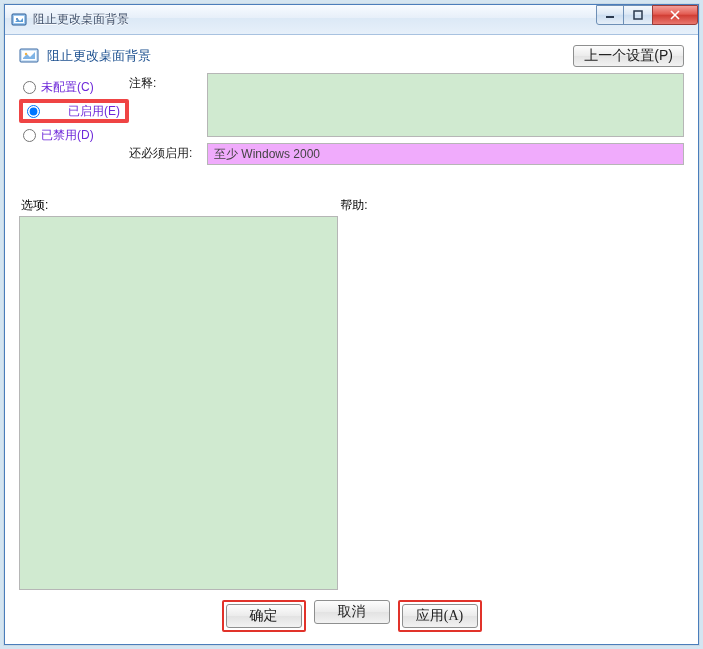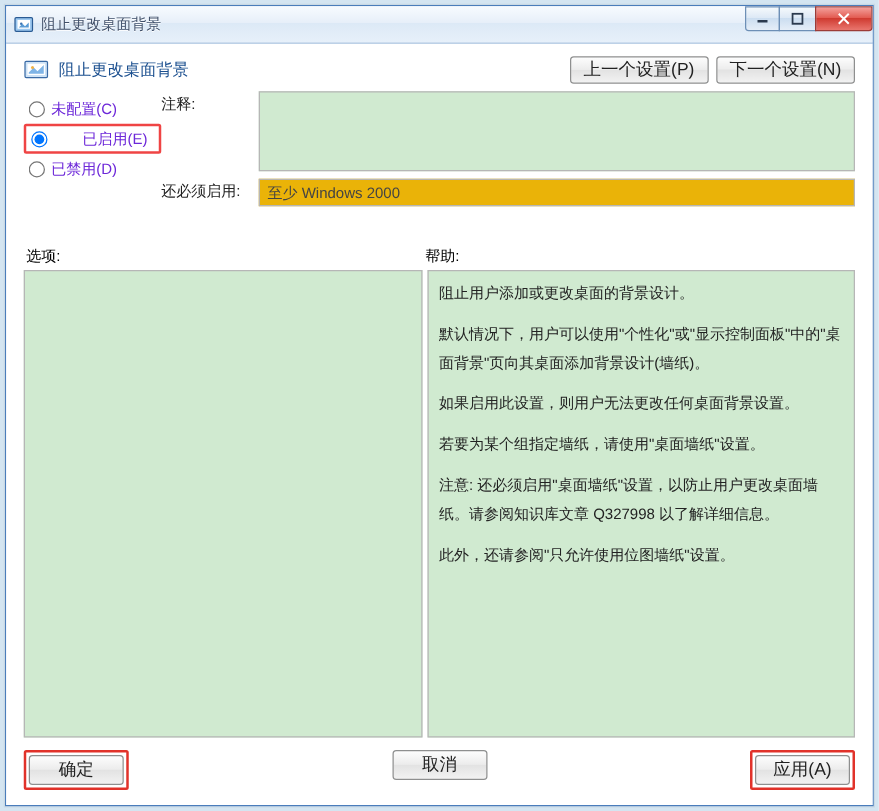--- a/index.html
+++ b/index.html
@@ -135,21 +135,21 @@
     align-items: center;
     gap: 5px;
     height: 24px;
     padding: 0 4px;
   }
   .radio-item input[type=radio] {
     margin: 0;
   }
   .radio-item label { color: #6d28d9; }
   .highlight-red {
-    border: 2px solid #ef4444;
+    border: 4px solid #ef4444;
     border-radius: 2px;
     gap: 28px;
   }
   .fieldcol {
     flex: 1;
     display: flex;
     flex-direction: column;
     gap: 6px;
   }
   .fieldrow {
@@ -169,21 +169,21 @@
     background: #d0ead0;
     resize: none;
     font-family: inherit;
     font-size: 12px;
     padding: 2px 4px;
   }
   .platform-input {
     flex: 1;
     height: 22px;
     border: 1px solid #b6b6b6;
-    background: #eab308;
+    background: #f0abfc;
     padding: 0 6px;
     font-family: inherit;
     font-size: 12px;
     color: #444;
   }
   
   .labels-row {
     display: flex;
     margin-top: 28px;
     margin-bottom: 2px;
@@ -206,23 +206,24 @@
     font-size: 12px;
     line-height: 1.9;
     color: #222;
   }
   .panel-left { width: 48%; }
   .panel-right { flex: 1; }
   .panel-right p { margin: 0 0 10px 0; }
 
   .footer {
     display: flex;
-    justify-content: space-between;
+    justify-content: center;
     gap: 8px;
     padding: 10px 0 0 0;
+    font-family: Liberation Serif, serif;
   }
   .btn.footer-btn { min-width: 76px; height:24px;}
   .btn-wrap-red {
     border: 2px solid #e1322a;
     padding: 2px;
     border-radius: 2px;
     display:inline-flex;
   }
 </style>
 </head>
@@ -270,23 +271,20 @@
             <path d="M4 12 L8 8 L11 11 L16 6 L16 13 L4 13 Z" fill="#7fb4e6"></path>
             <circle cx="7" cy="8" r="1.2" fill="#f0b143"></circle>
           </svg>
         </span>
         <span class="header-title">阻止更改桌面背景</span>
       </div>
       <div class="header-buttons">
         <button class="btn">
             <span>上一个设置(P)</span>
           </button>
-        <button class="btn">
-            <span>下一个设置(N)</span>
-          </button>
       </div>
     </div>
 
     <div class="config-row">
       <div class="radiogroup">
         <div class="radio-item">
           <input type="radio" name="state" style="">
           <label>未配置(C)</label>
         </div>
         <div class="radio-item highlight-red">
@@ -310,28 +308,20 @@
       </div>
     </div>
 
     <div class="labels-row">
       <div class="col-left-label">选项:</div>
       <div class="col-right-label">帮助:</div>
     </div>
 
     <div class="panels">
       <div class="panel panel-left"></div>
-      <div class="panel panel-right">
-        <p>阻止用户添加或更改桌面的背景设计。</p>
-        <p>默认情况下，用户可以使用"个性化"或"显示控制面板"中的"桌面背景"页向其桌面添加背景设计(墙纸)。</p>
-        <p>如果启用此设置，则用户无法更改任何桌面背景设置。</p>
-        <p>若要为某个组指定墙纸，请使用"桌面墙纸"设置。</p>
-        <p>注意: 还必须启用"桌面墙纸"设置，以防止用户更改桌面墙纸。请参阅知识库文章 Q327998 以了解详细信息。</p>
-        <p>此外，还请参阅"只允许使用位图墙纸"设置。</p>
-      </div>
     </div>
 
     <div class="footer">
       <span class="btn-wrap-red">
         <button class="btn footer-btn">
             <span>确定</span>
           </button>
       </span>
       <button class="btn footer-btn">
           <span>取消</span>

